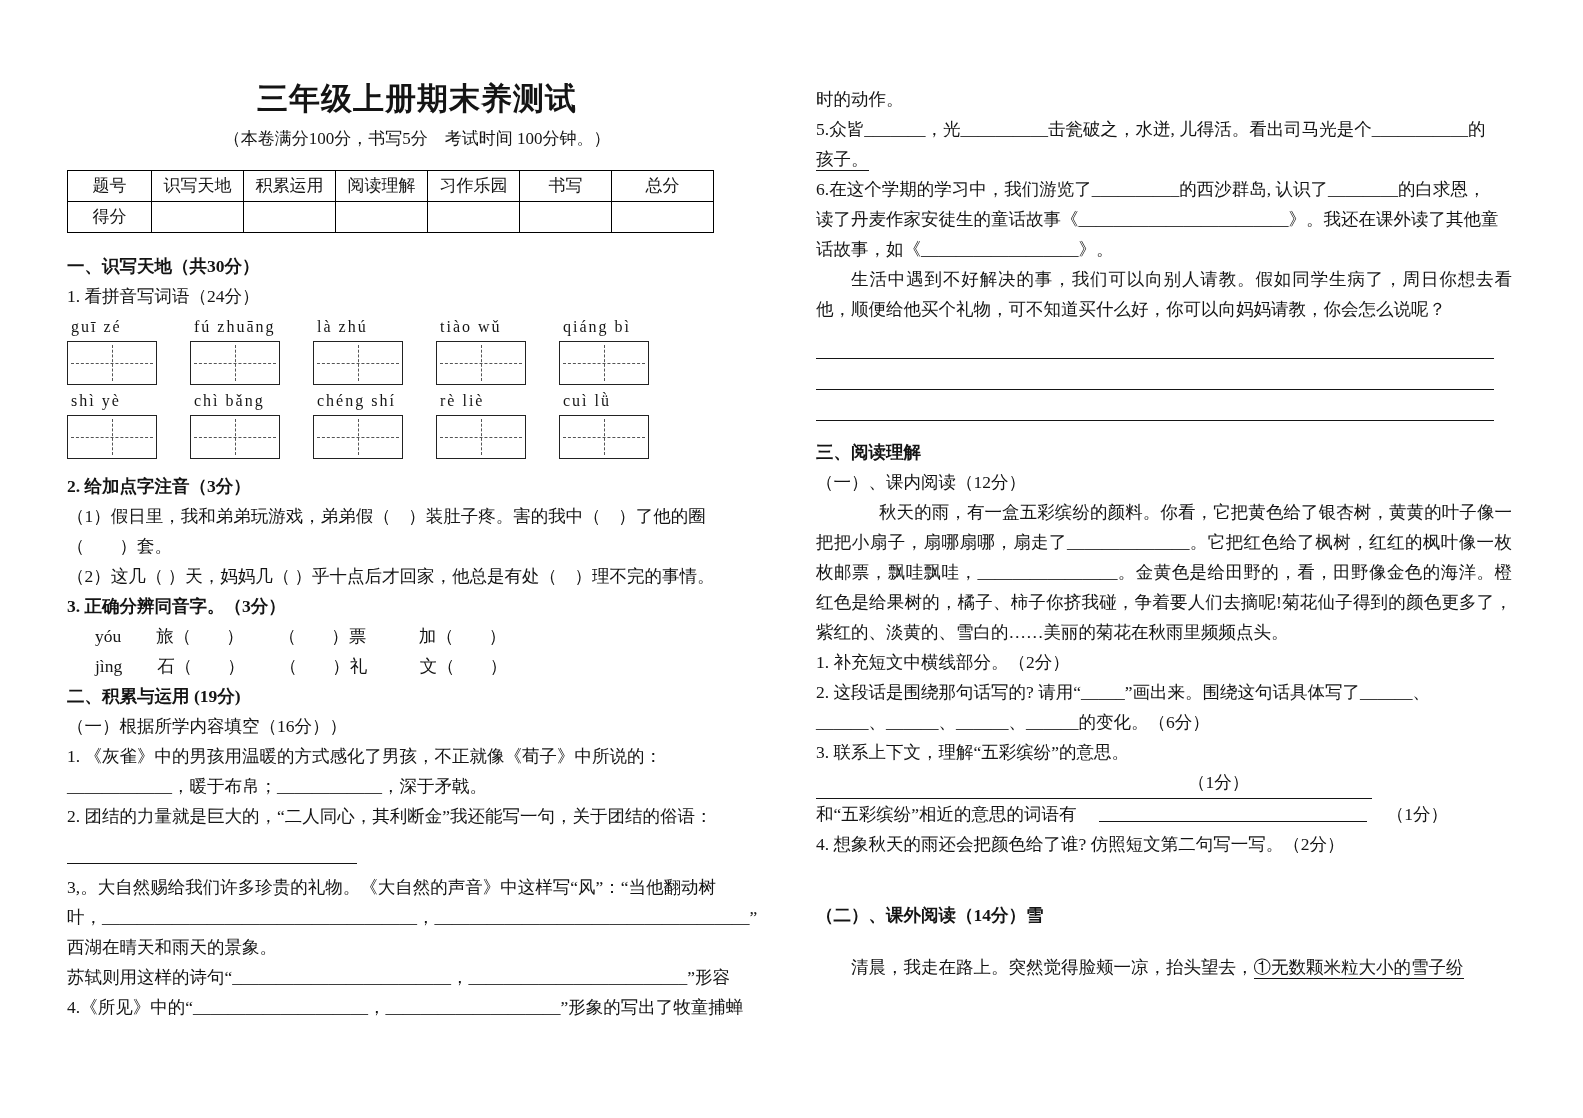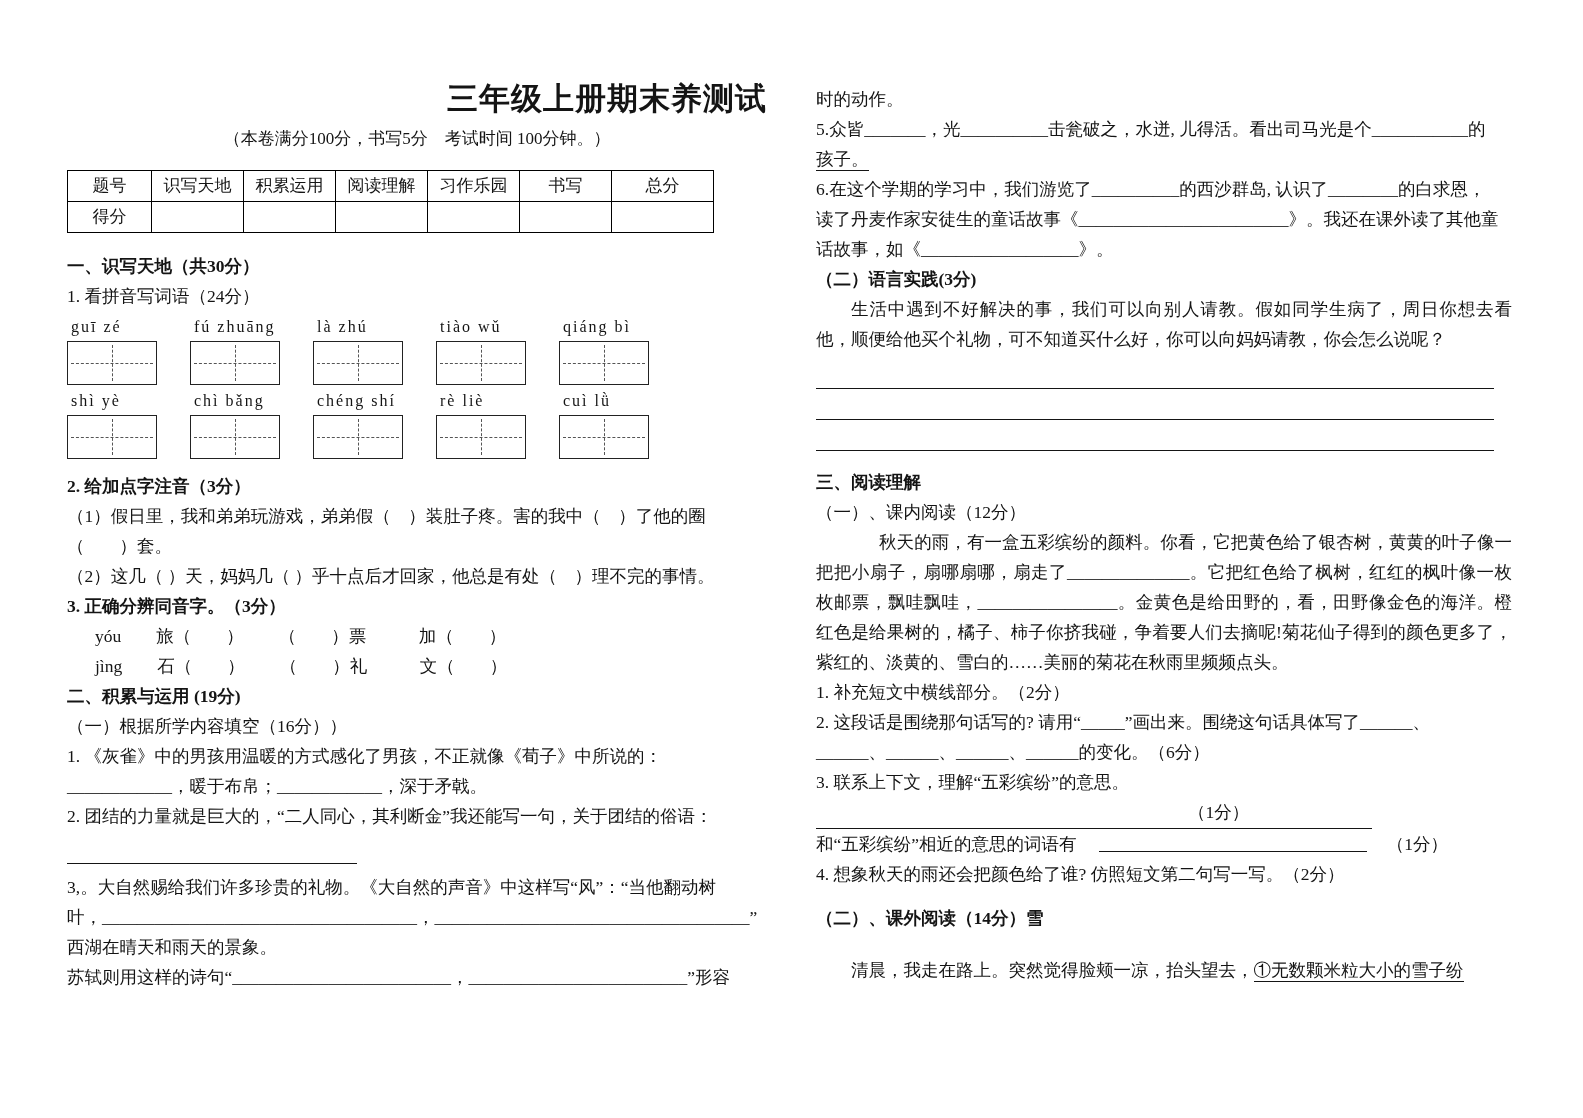--- a/index.html
+++ b/index.html
@@ -4,37 +4,37 @@
 <style>
   *{box-sizing:border-box;}
   html,body{margin:0;padding:0;background:#ffffff;}
   .page{position:relative;width:1583px;height:1118px;background:#fff;overflow:hidden;
         font-family:"Liberation Serif","DejaVu Serif",serif;color:#141414;
         font-size:17.5px;line-height:30px;}
   .col{position:absolute;top:0;}
   .col-left{left:67px;top:78px;width:700px;}
   .col-right{left:816px;top:84px;width:696px;}
 
-  .title{font-size:31px;font-weight:bold;text-align:right;line-height:42px;letter-spacing:1px;}
+  .title{font-size:31px;font-weight:bold;text-align:center;line-height:42px;letter-spacing:1px;}
   .subtitle{text-align:center;font-size:17px;margin-top:4px;}
 
   table.score{border-collapse:collapse;margin-top:16px;}
   table.score td{border:1.6px solid #000;height:30px;text-align:center;padding:0 8px;font-size:17px;}
   table.score td:nth-child(1){width:84px;}
   table.score td:nth-child(n+2){width:92px;}
   table.score td:nth-child(7){width:102px;}
 
   .line{min-height:30px;white-space:nowrap;}
   .para{text-align:justify;}
   .bold{font-weight:bold;}
   .indent2{text-indent:2em;}
   .indent36{text-indent:3.6em;}
   .ind28{padding-left:28px;}
   .mt4{margin-top:4px;}  .mt6{margin-top:16px;}  .mt12{margin-top:12px;}
-  .mt18{margin-top:18px;} .mt22{margin-top:22px;} .mt34{margin-top:14px;}
+  .mt18{margin-top:18px;} .mt22{margin-top:22px;} .mt34{margin-top:41px;}
 
   .pin-row{display:flex;margin-top:4px;}
   .punit{width:90px;margin-right:33px;flex:none;}
   .punit:last-child{margin-right:0;}
   .pinyin{font-size:16px;letter-spacing:2px;line-height:24px;white-space:nowrap;padding-left:4px;}
   .pbox{height:44px;border:1.6px solid #222;position:relative;margin-top:2px;background:#fff;}
   .pbox::before{content:"";position:absolute;left:3px;right:3px;top:50%;border-top:1.2px dashed #555;}
   .pbox::after{content:"";position:absolute;top:3px;bottom:3px;left:50%;border-left:1.2px dashed #555;}
 
   .ansline{height:31px;border-bottom:1.4px solid #151515;}
@@ -140,32 +140,32 @@
     <div class="line bold">二、积累与运用 (19分)</div>
     <div class="line">（一）根据所学内容填空（16分））</div>
     <div class="line">1. 《灰雀》中的男孩用温暖的方式感化了男孩，不正就像《荀子》中所说的：</div>
     <div class="line">____________，暖于布帛；____________，深于矛戟。</div>
     <div class="line">2. 团结的力量就是巨大的，“二人同心，其利断金”我还能写一句，关于团结的俗语：</div>
     <div class="ansline w290"></div>
     <div class="line">3,。大自然赐给我们许多珍贵的礼物。《大自然的声音》中这样写“风”：“当他翻动树</div>
     <div class="line">叶，____________________________________，____________________________________”</div>
     <div class="line">西湖在晴天和雨天的景象。</div>
     <div class="line">苏轼则用这样的诗句“_________________________，_________________________”形容</div>
+    <div class="line">4.《所见》中的“____________________，____________________”形象的写出了牧童捕蝉</div>
   </div>
 
   <div class="col col-right">
 
     <div class="line">时的动作。</div>
     <div class="line">5.众皆_______，光__________击瓮破之，水迸, 儿得活。看出司马光是个___________的</div>
     <div class="line"><span class="ul">孩子。</span></div>
     <div class="line">6.在这个学期的学习中，我们游览了__________的西沙群岛, 认识了________的白求恩，</div>
     <div class="line">读了丹麦作家安徒生的童话故事《________________________》。我还在课外读了其他童</div>
     <div class="line">话故事，如《__________________》。</div>
 
-    <div class="line bold">（二）语言实践(3分)</div>
     <div class="para indent2">生活中遇到不好解决的事，我们可以向别人请教。假如同学生病了，周日你想去看他，顺便给他买个礼物，可不知道买什么好，你可以向妈妈请教，你会怎么说呢？</div>
     <div class="ansline full mt4"></div>
     <div class="ansline full"></div>
     <div class="ansline full"></div>
 
     <div class="line bold mt6">三、阅读理解</div>
     <div class="line">（一）、课内阅读（12分）</div>
     <div class="para indent36">秋天的雨，有一盒五彩缤纷的颜料。你看，它把黄色给了银杏树，黄黄的叶子像一把把小扇子，扇哪扇哪，扇走了______________。它把红色给了枫树，红红的枫叶像一枚枚邮票，飘哇飘哇，________________。金黄色是给田野的，看，田野像金色的海洋。橙红色是给果树的，橘子、柿子你挤我碰，争着要人们去摘呢!菊花仙子得到的颜色更多了，紫红的、淡黄的、雪白的……美丽的菊花在秋雨里频频点头。</div>
 
     <div class="line">1. 补充短文中横线部分。（2分）</div>

